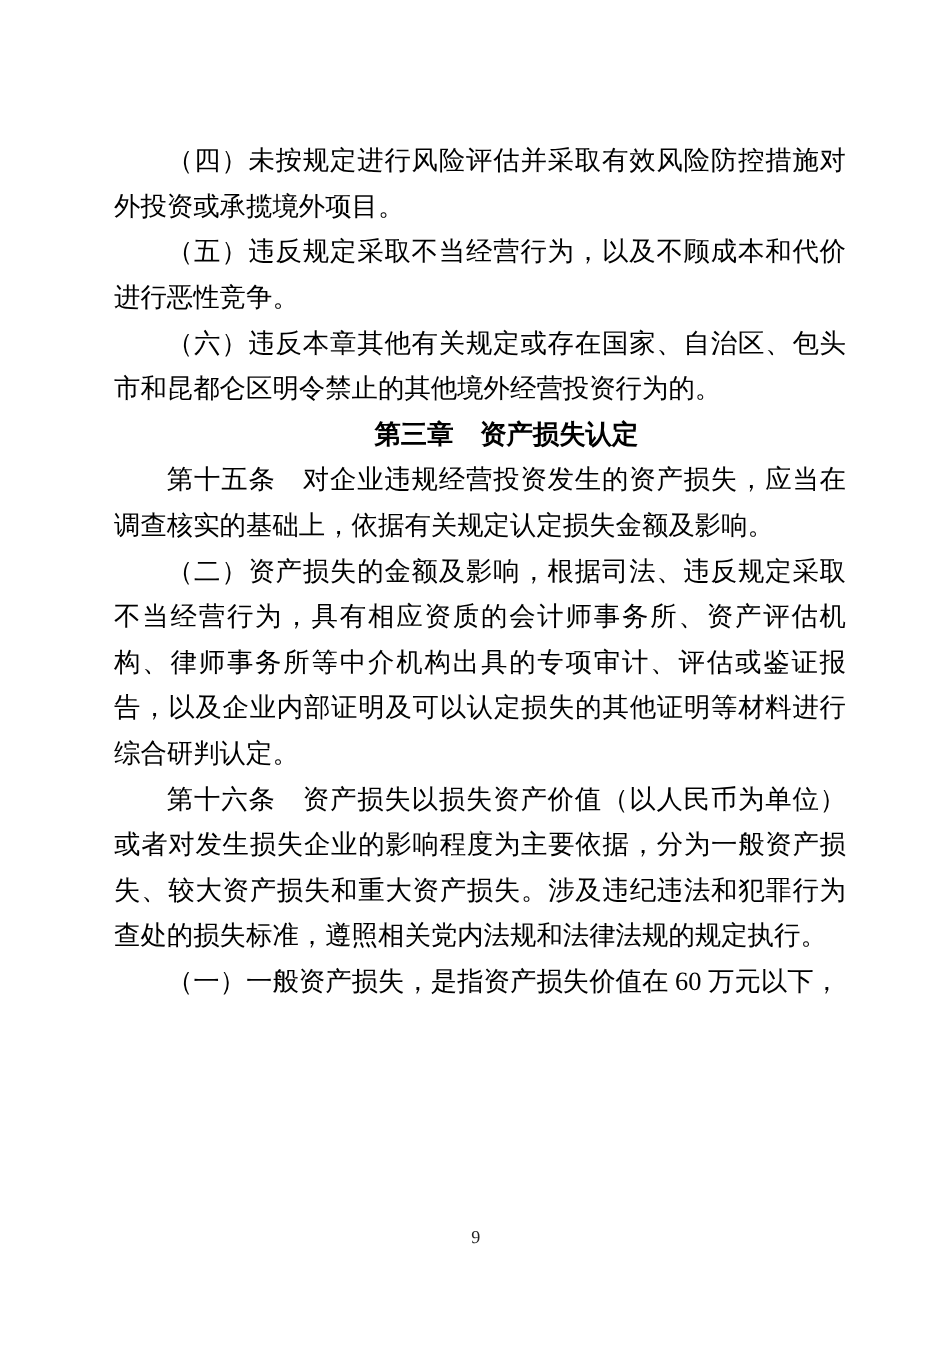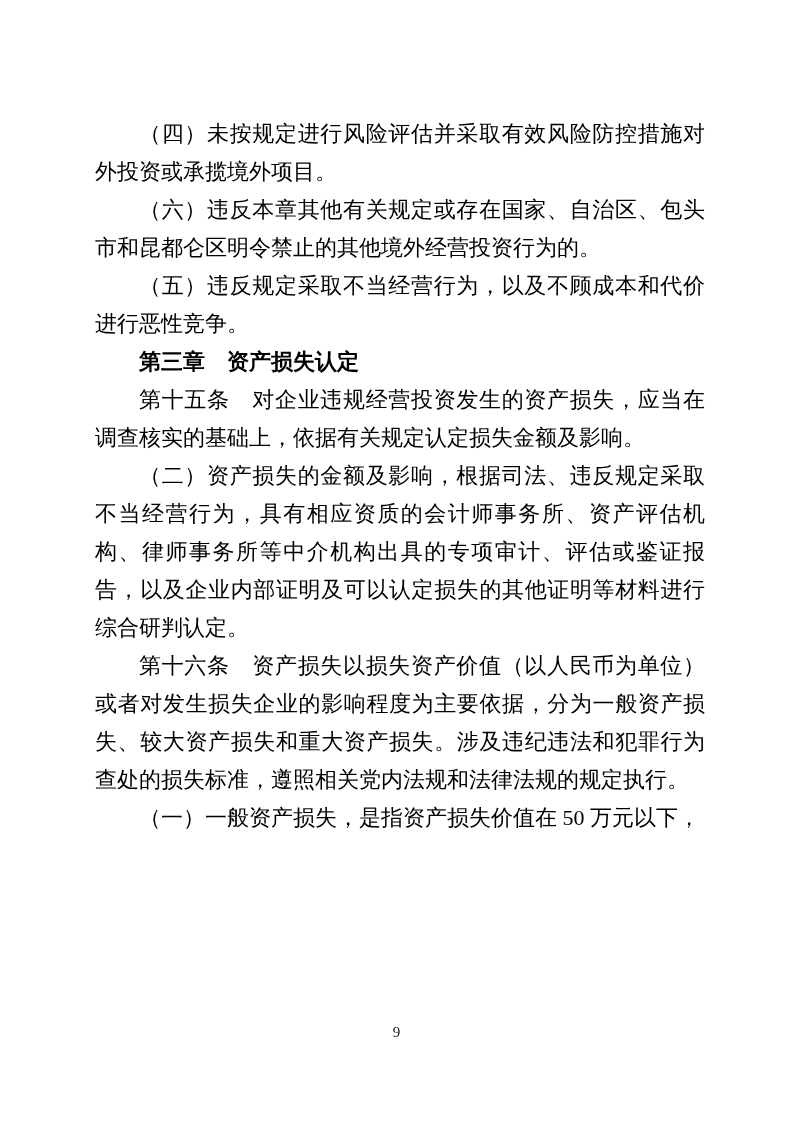--- a/index.html
+++ b/index.html
@@ -26,20 +26,21 @@
     text-align: justify;
   }
   .content p {
     margin: 0;
     text-indent: 2em;
     word-break: break-all;
   }
   .chapter-heading {
     margin: 17px 0;
     font-weight: bold;
+    text-align: center;
     text-indent: 0;
     font-size: 22px;
     line-height: 38px;
   }
   .page-number {
     position: absolute;
     top: 1022px;
     left: 0;
     width: 100%;
     text-align: center;
@@ -47,25 +48,25 @@
     line-height: 20px;
     color: #222222;
   }
 </style>
 </head>
 <body>
 
 <div class="page">
   <div class="content">
     <p>（四）未按规定进行风险评估并采取有效风险防控措施对外投资或承揽境外项目。</p>
+    <p>（五）违反规定采取不当经营行为，以及不顾成本和代价进行恶性竞争。</p>
     <p>（六）违反本章其他有关规定或存在国家、自治区、包头市和昆都仑区明令禁止的其他境外经营投资行为的。</p>
-    <p>（五）违反规定采取不当经营行为，以及不顾成本和代价进行恶性竞争。</p>
 
     <p class="chapter-heading">第三章　资产损失认定</p>
 
     <p>第十五条　对企业违规经营投资发生的资产损失，应当在调查核实的基础上，依据有关规定认定损失金额及影响。</p>
     <p>（二）资产损失的金额及影响，根据司法、违反规定采取不当经营行为，具有相应资质的会计师事务所、资产评估机构、律师事务所等中介机构出具的专项审计、评估或鉴证报告，以及企业内部证明及可以认定损失的其他证明等材料进行综合研判认定。</p>
     <p>第十六条　资产损失以损失资产价值（以人民币为单位）或者对发生损失企业的影响程度为主要依据，分为一般资产损失、较大资产损失和重大资产损失。涉及违纪违法和犯罪行为查处的损失标准，遵照相关党内法规和法律法规的规定执行。</p>
-    <p>（一）一般资产损失，是指资产损失价值在 50 万元以下，</p>
+    <p>（一）一般资产损失，是指资产损失价值在 60 万元以下，</p>
   </div>
 
   <div class="page-number">9</div>
 </div>
 
 </body></html>

